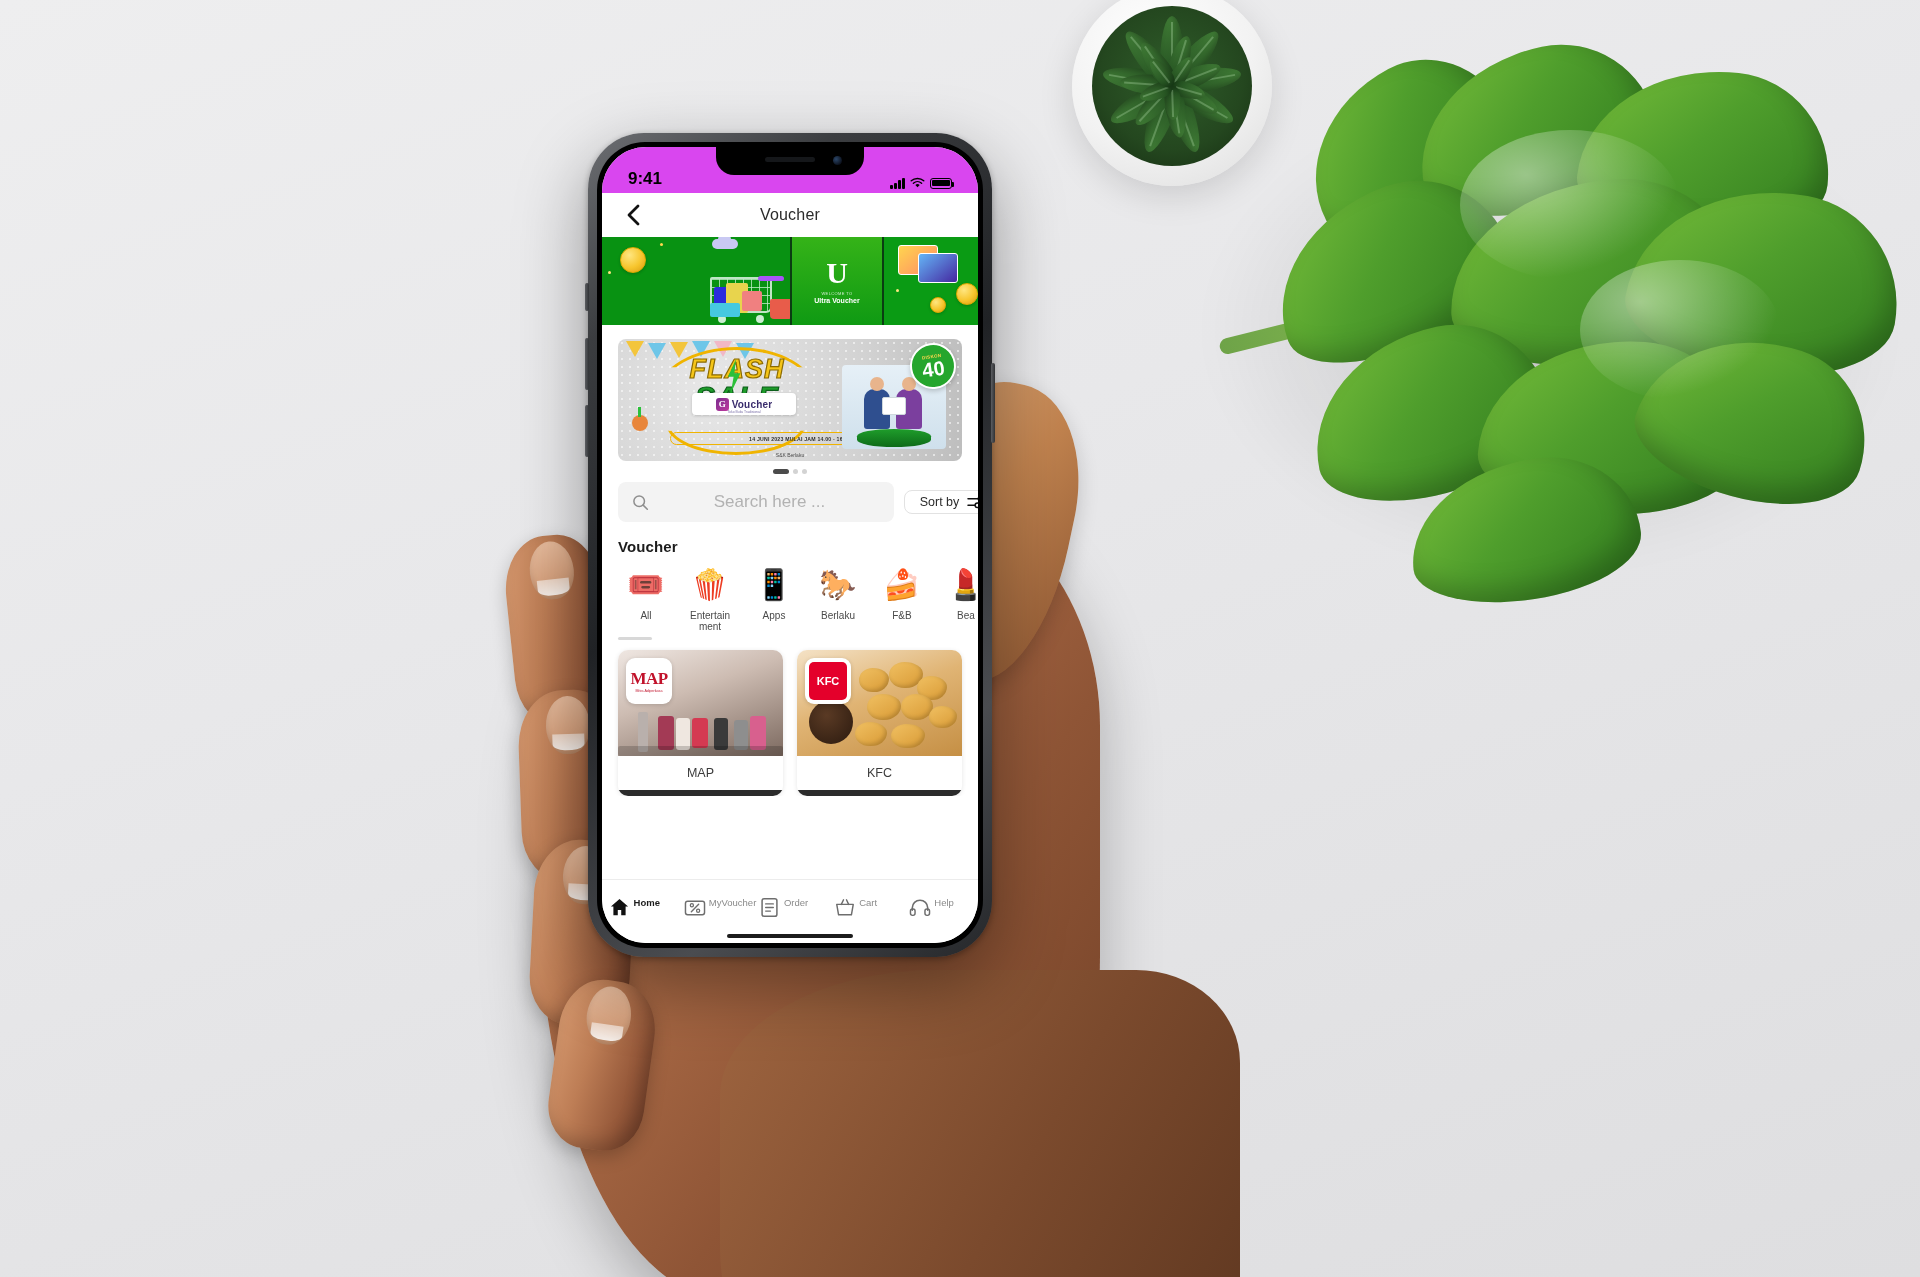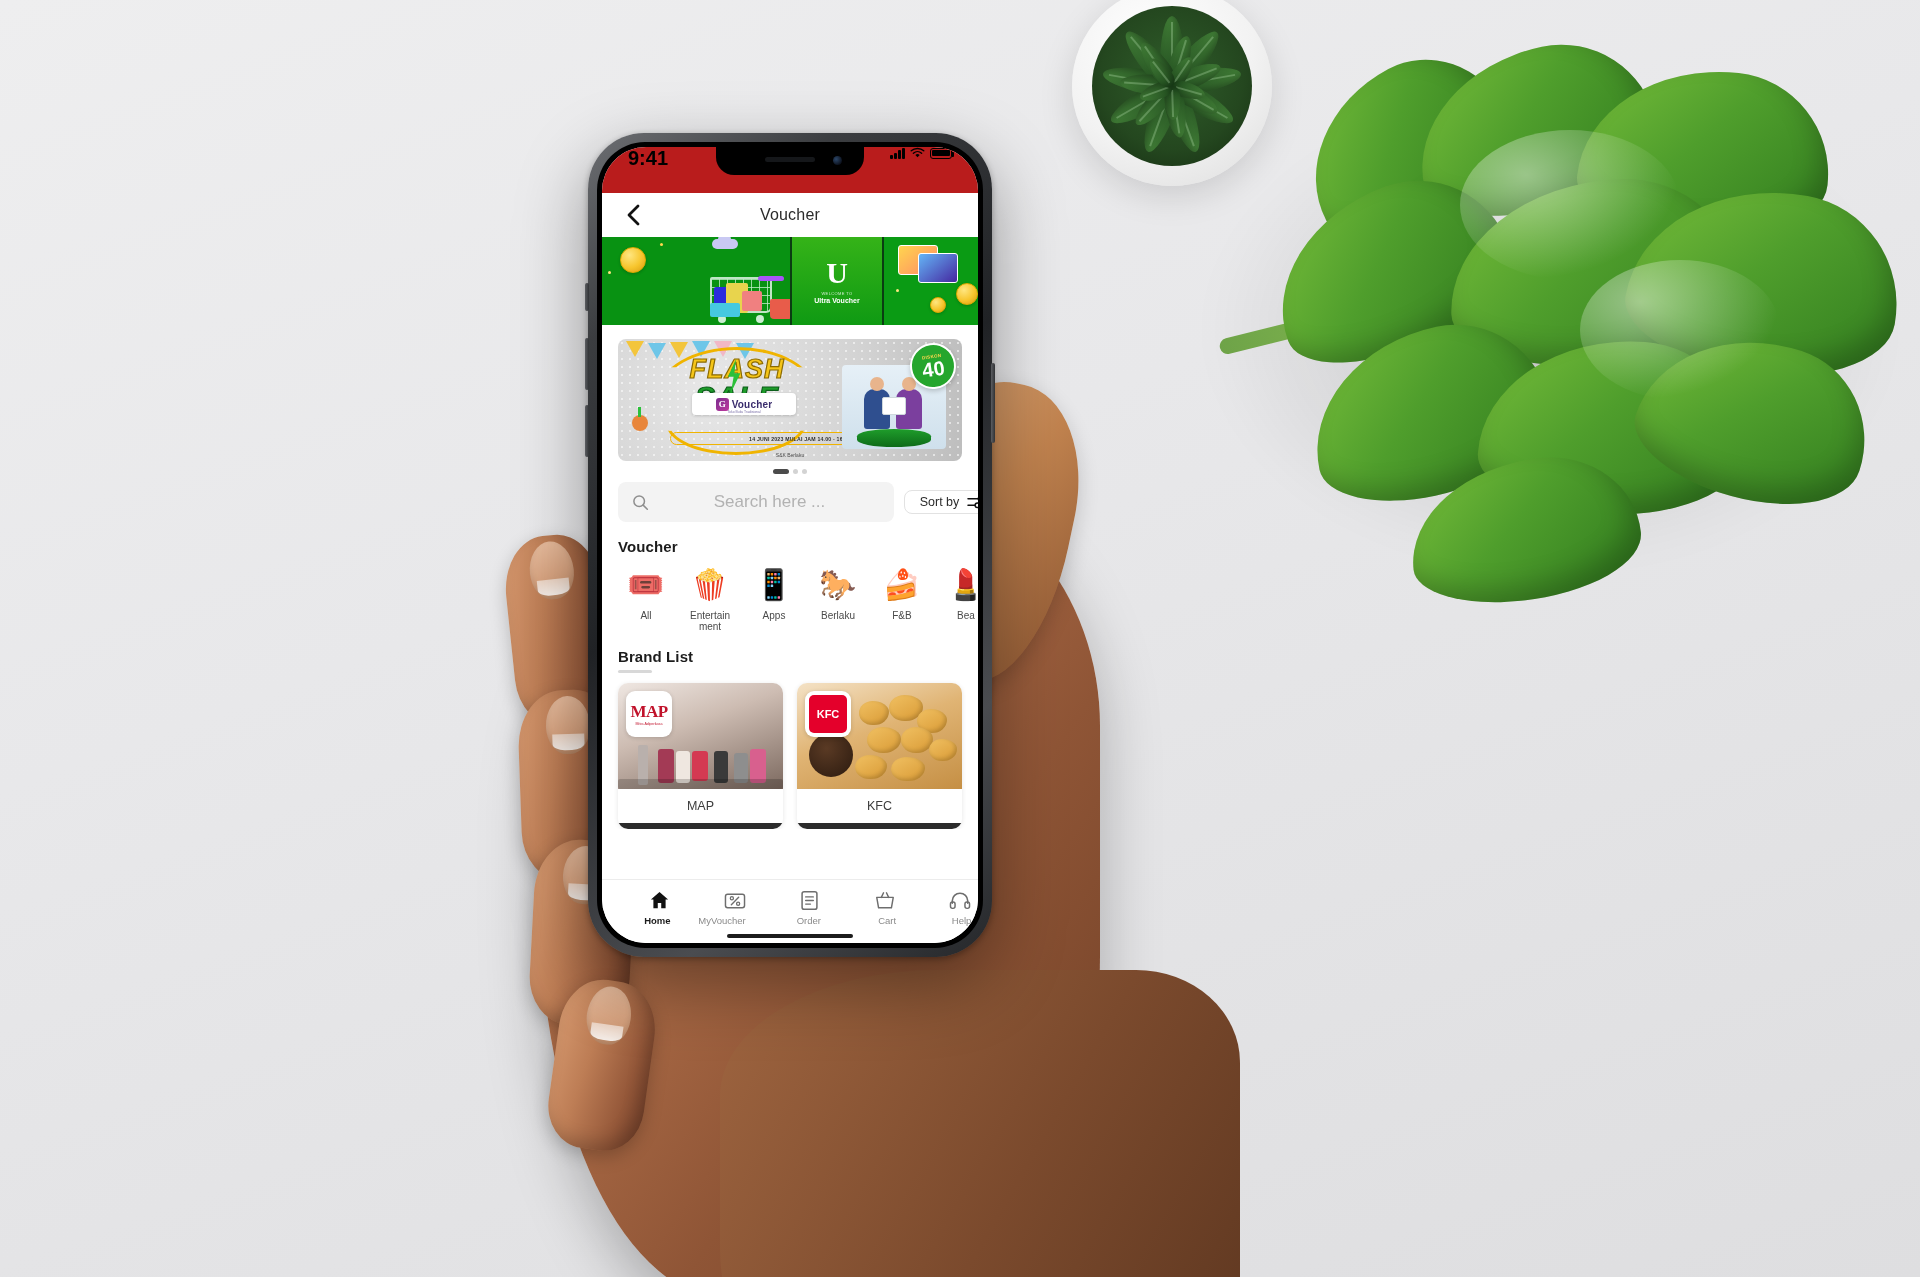--- a/index.html
+++ b/index.html
@@ -149,24 +149,24 @@
     background: radial-gradient(circle at 35% 35%, #2b4668 0%, #0d1320 70%);
   }
   .side-btn{
     position:absolute; background: linear-gradient(90deg,#5c5e62,#303235);
     border-radius: 2px;
   }
 
   
   .statusbar{
     height: 46px; flex:0 0 46px;
-    display:flex; align-items:flex-start; justify-content:space-between;
+    display:flex; align-items:flex-end; justify-content:space-between;
     padding: 0 26px 4px 26px;
-    font-size: 20px; font-weight: bold; color:#000;
-    background:#b91c1c; z-index: 30;
+    font-size: 17px; font-weight: bold; color:#000;
+    background:#d946ef; z-index: 30;
   }
   .status-right{ display:flex; align-items:center; gap:5px; }
   .bars { display:flex; align-items:flex-end; gap:1.5px; height:11px;}
   .bars i{ display:block; width:2.6px; background:#000; border-radius:1px;}
   .bars i:nth-child(1){height:4px;} .bars i:nth-child(2){height:6px;}
   .bars i:nth-child(3){height:8.5px;} .bars i:nth-child(4){height:11px;}
   .battery{
     width:22px; height:11px; border:1.4px solid #000; border-radius:3px;
     position:relative; padding:1.4px;
   }
@@ -420,21 +420,21 @@
 
   
   .tabbar{
     flex:0 0 64px; height:64px; background:#fff;
     border-top:1px solid #ececec;
     display:flex; align-items:center; justify-content:space-around;
     padding-bottom:8px;
     position:relative;
   }
   .tab{
-    display:flex; flex-direction:column; align-items:flex-end; gap:3px;
+    display:flex; align-items:flex-start; gap:3px;
     cursor:pointer; width:62px;
   }
   .tab .ti{ width:22px;height:22px; display:flex; align-items:center; justify-content:center;}
   .tab .tl{ font-size:9.5px; color:#8a8a8a; }
   .tab.active .tl{ color:#1c1c1c; font-weight:bold; }
   .home-indicator{
     position:absolute; left:50%; bottom:5px; transform:translateX(-50%);
     width:126px; height:4px; border-radius:3px; background:#1c1c1c;
   }
 </style>
@@ -681,21 +681,20 @@
             <div class="cat">
               <div class="cat-icon">🍰</div>
               <div class="cat-label">F&amp;B</div>
             </div>
             <div class="cat">
               <div class="cat-icon">💄</div>
               <div class="cat-label">Bea</div>
             </div>
           </div>
 
-          <div class="sec-title">Brand List</div>
           <div class="sec-underline"></div>
 
           <div class="brands">
             <div class="brand-card">
               <div class="brand-img map">
                 <div class="rack" style="left:20px;bottom:4px;width:10px;height:40px;background:#b9b0ac;"></div>
                 <div class="rack" style="left:40px;bottom:6px;width:16px;height:34px;background:#a33a55;border-radius:3px;"></div>
                 <div class="rack" style="left:58px;bottom:6px;width:14px;height:32px;background:#efe7e0;border-radius:3px;"></div>
                 <div class="rack" style="left:74px;bottom:8px;width:16px;height:30px;background:#d43a52;border-radius:3px;"></div>
                 <div class="rack" style="left:96px;bottom:6px;width:14px;height:32px;background:#3a3a3a;border-radius:3px;"></div>

